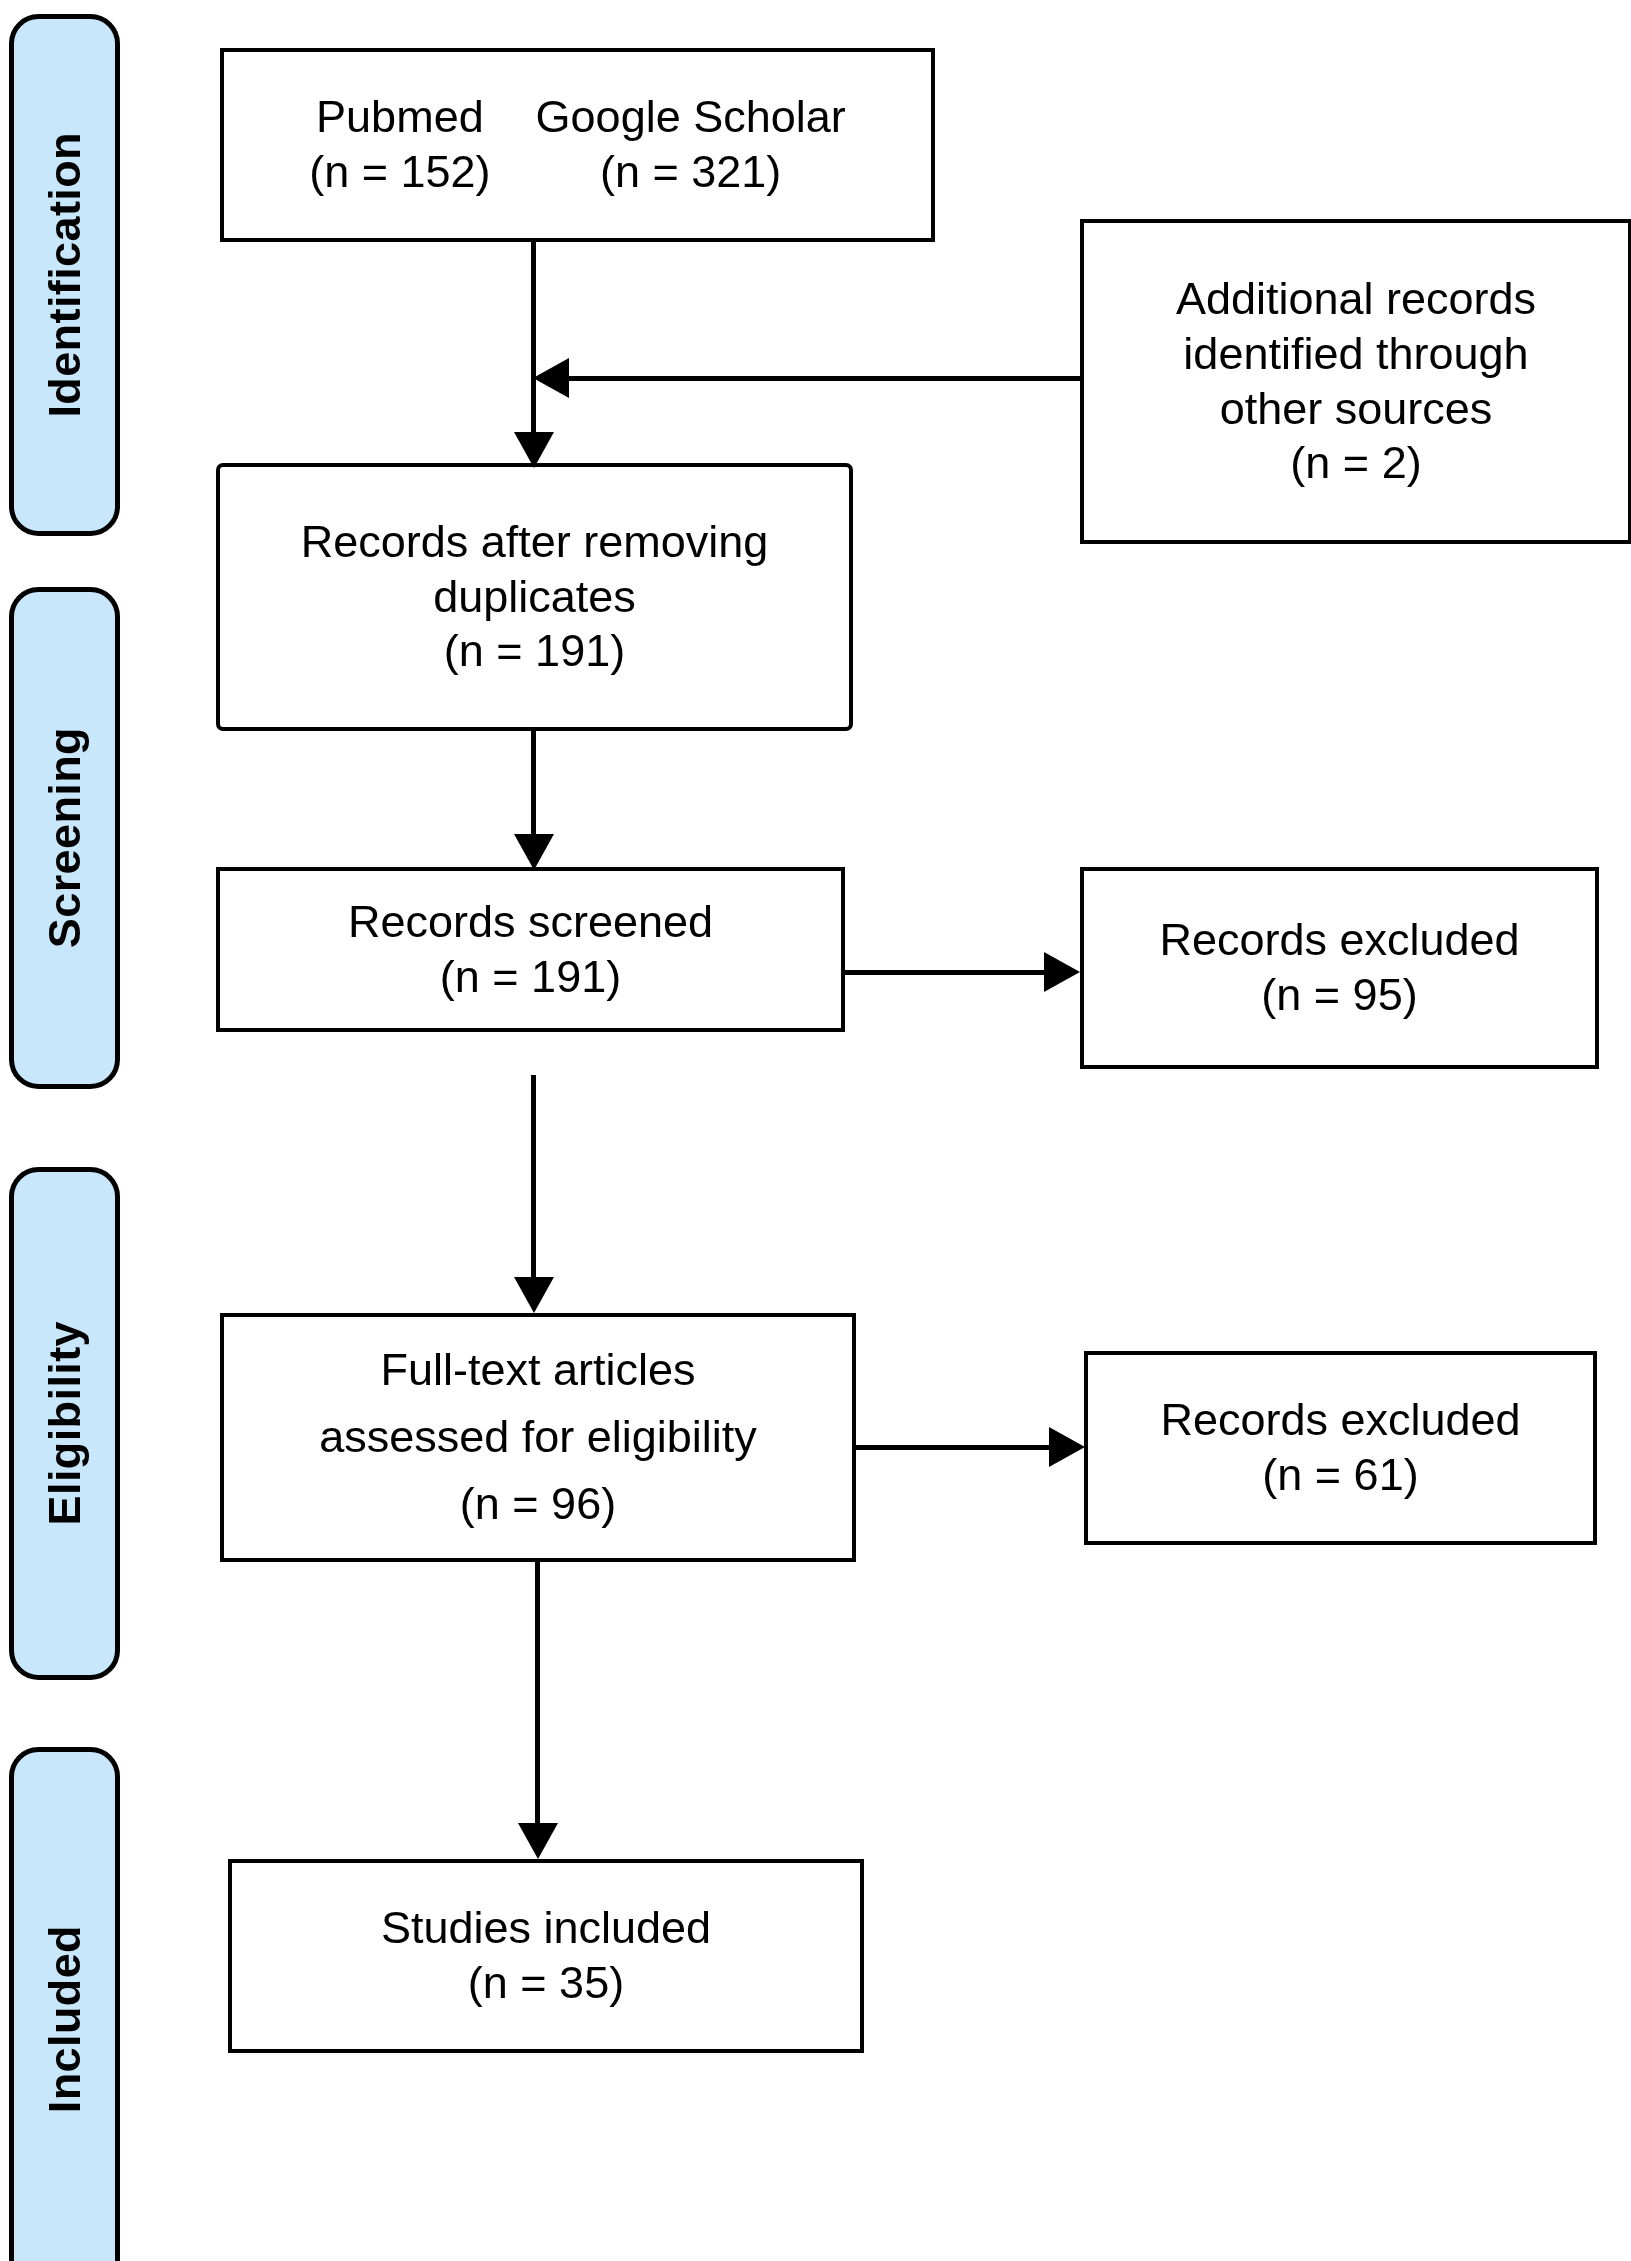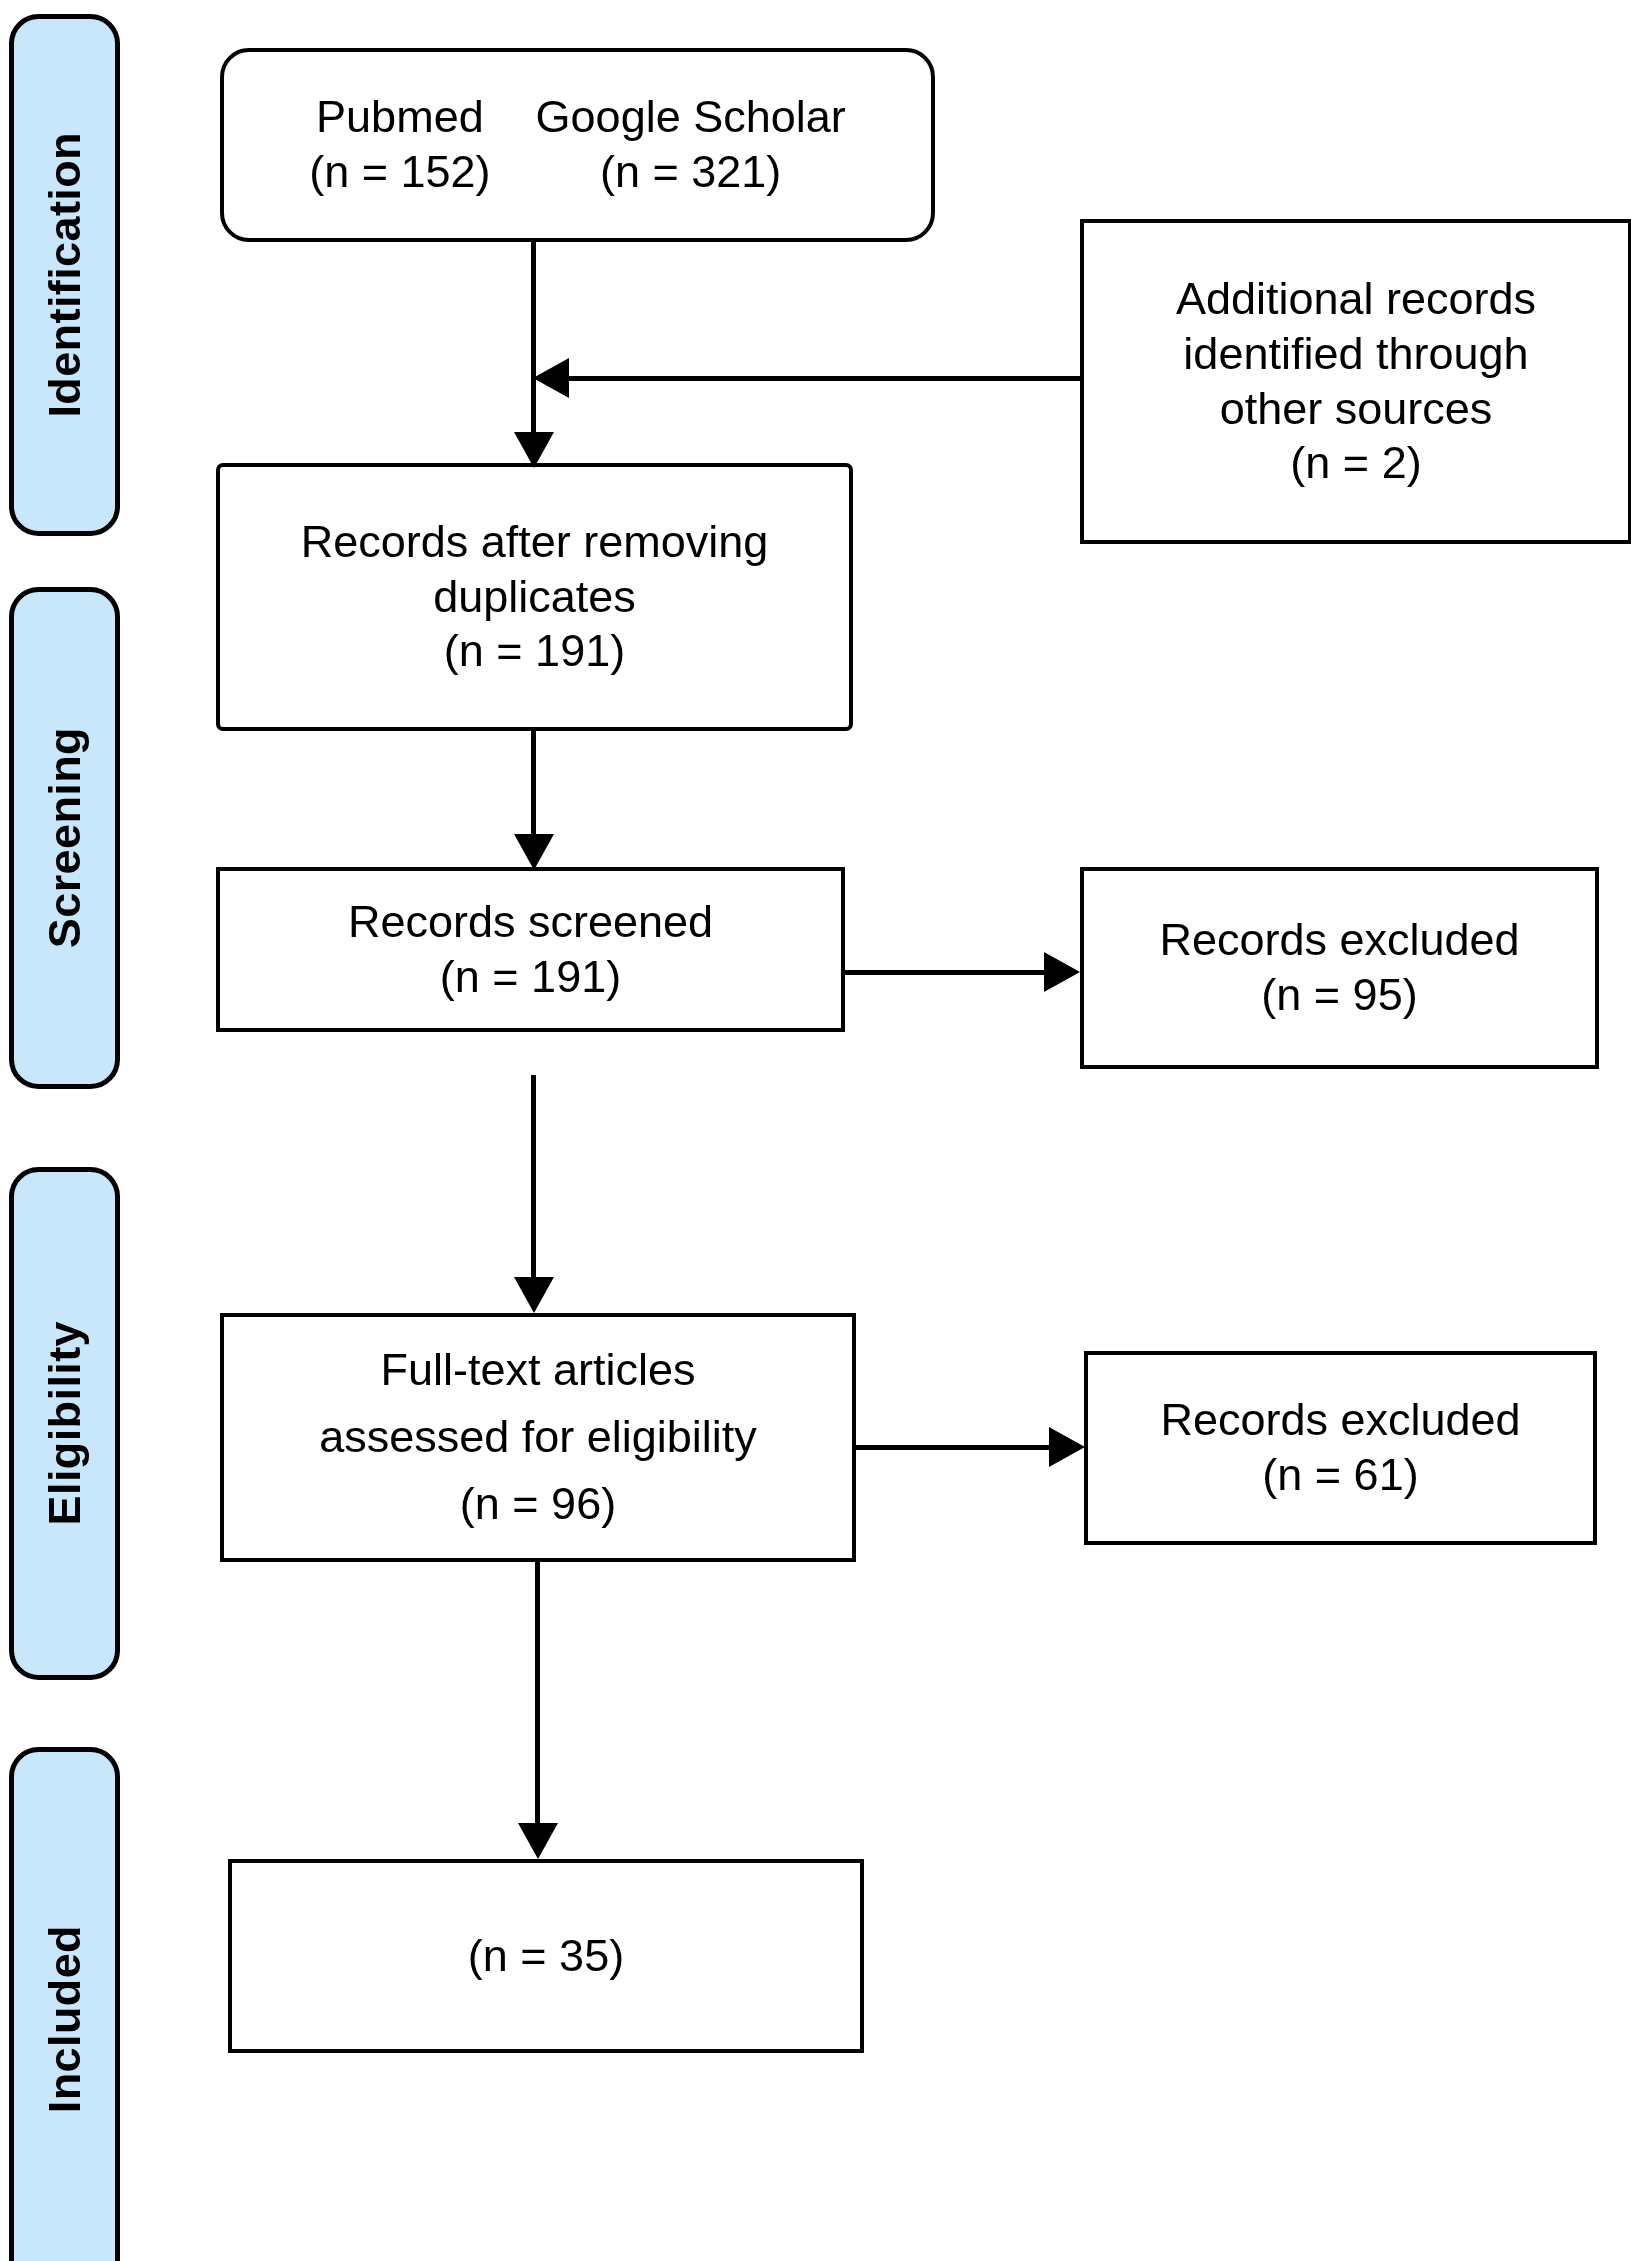--- a/index.html
+++ b/index.html
@@ -57,21 +57,20 @@
     padding: 4.7px 11px;
   }
   .flow-box .line { display: block; white-space: nowrap; }
 
   
   .source-box {
     flex-direction: row;
     align-items: center;
     justify-content: center;
     gap: 45px;
-    border-radius: 29px;
   }
   .source-col {
     display: flex;
     flex-direction: column;
     align-items: center;
     justify-content: center;
   }
 
   
   .conn {
@@ -162,20 +161,21 @@
     <span class="line">assessed for eligibility</span>
     <span class="line">(n = 96)</span>
   </div>
 
   <div class="flow-box" style="left:1084px; top:1351px; width:513px; height:194px;">
     <span class="line">Records excluded</span>
     <span class="line">(n = 61)</span>
   </div>
 
   <div class="flow-box" style="left:228px; top:1859px; width:636px; height:194px;">
+    <span class="line">Studies included</span>
     <span class="line">(n = 35)</span>
   </div>
 
   <div class="conn v-line" style="left:531px; top:241px; height:194px;"></div>
   <div class="arrow arrow-down" style="left:514px; top:432px;"></div>
 
   <div class="conn h-line" style="left:544px; top:376px; width:540px;"></div>
   <div class="arrow arrow-left" style="left:533px; top:358px;"></div>
 
   <div class="conn v-line" style="left:531px; top:730px; height:109px;"></div>

